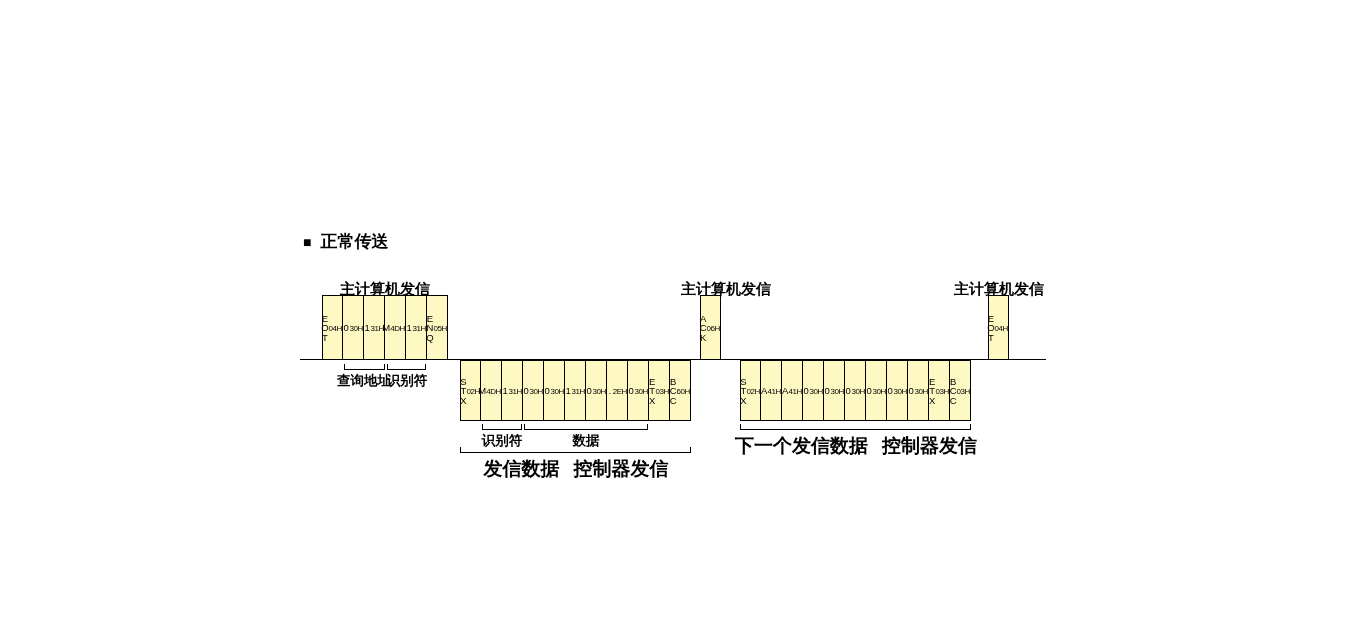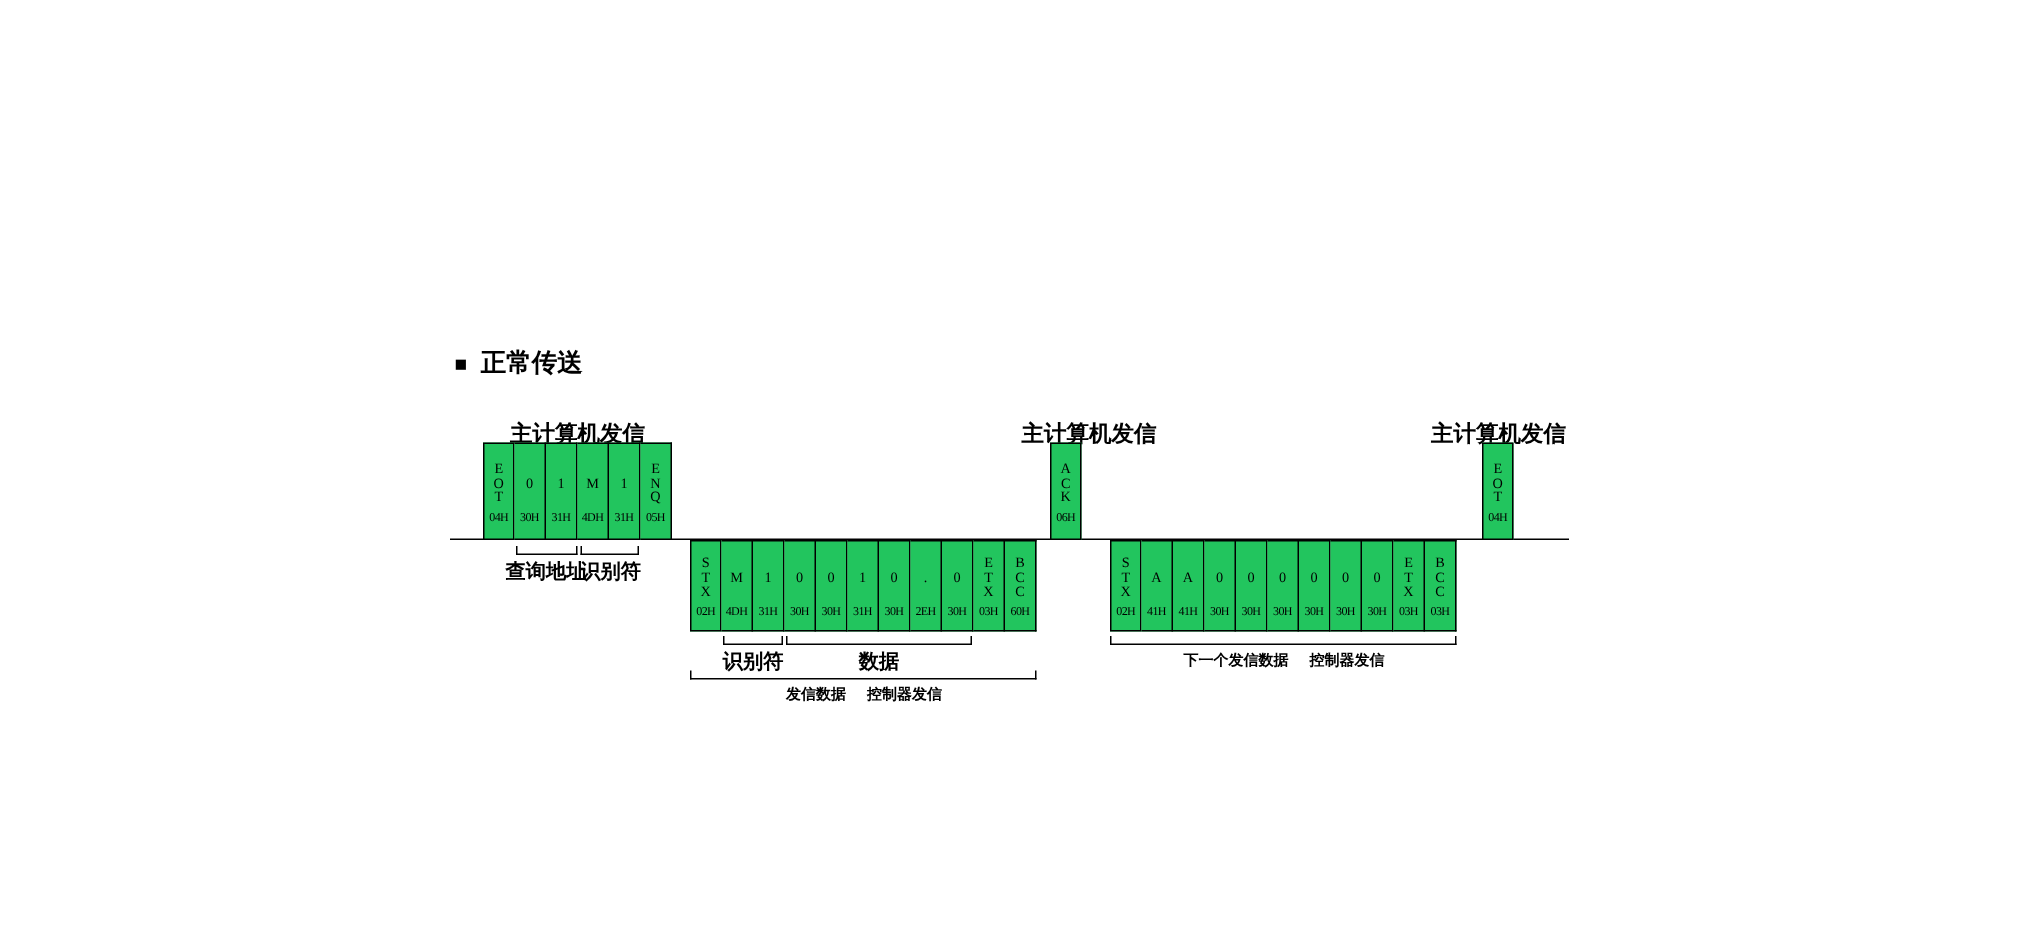--- a/index.html
+++ b/index.html
@@ -6,36 +6,36 @@
   html,body { background:#fff; }
   body { font-family:"Liberation Sans","DejaVu Sans",sans-serif; color:#000; }
   .page { position:relative; width:1350px; height:619px; background:#fff; overflow:hidden; }
 
   .title { position:absolute; left:300px; top:124px; font-size:21px; font-weight:bold; line-height:1.58; white-space:nowrap; }
   .title .t2 { padding-left:45px; }
 
   .section { position:absolute; left:303px; top:230px; font-size:17px; font-weight:bold; white-space:nowrap; }
   .section .marker { font-size:14px; margin-right:9px; }
 
-  .diagram { position:absolute; left:0; top:0; width:1350px; height:619px;font-family:Liberation Serif, serif; }
+  .diagram { position:absolute; left:0; top:0; width:1350px; height:619px; }
   .baseline { position:absolute; left:300px; top:359px; width:746px; border-top:1.6px solid #000; }
 
   .hostlabel { position:absolute; top:280px; width:120px; font-size:15px; font-weight:bold; text-align:center; white-space:nowrap; }
 
   .frame { position:absolute; display:flex; align-items:stretch; }
   .frame.above { top:295px; height:65px; }
   .frame.below { top:360px; height:61px; }
-  .cell { width:21px; border:1px solid #000; background:#22c55e; display:flex; flex-direction:column; justify-content:center; align-items:center; padding:2px 0 1px; }
+  .cell { width:21px; border:1px solid #000; background:#fef9c3; display:flex; flex-direction:row; justify-content:flex-end; align-items:center; padding:2px 0 1px; }
   .cell + .cell { border-left:none; }
   .ch { width:11px; height:32px; display:flex; align-items:center; justify-content:center; font-size:9.5px; line-height:9.5px; text-align:center; word-break:break-all; }
   .hex { font-size:8px; line-height:9px; letter-spacing:-0.4px; white-space:nowrap; }
 
   .bracket { position:absolute; height:6px; border-left:1px solid #000; border-right:1px solid #000; border-bottom:1px solid #000; }
   .clabel { position:absolute; transform:translateX(-50%); white-space:nowrap; font-size:13.5px; font-weight:bold; }
-  .grouplabel { position:absolute; transform:translateX(-50%); display:flex; gap:14px; white-space:nowrap; font-size:10px; font-weight:bold; }
+  .grouplabel { position:absolute; transform:translateX(-50%); display:flex; gap:14px; white-space:nowrap; font-size:19px; font-weight:bold; }
 </style>
 </head>
 <body>
 
 <div class="page">
 
   <div class="title">
   </div>
 
   <div class="section">

